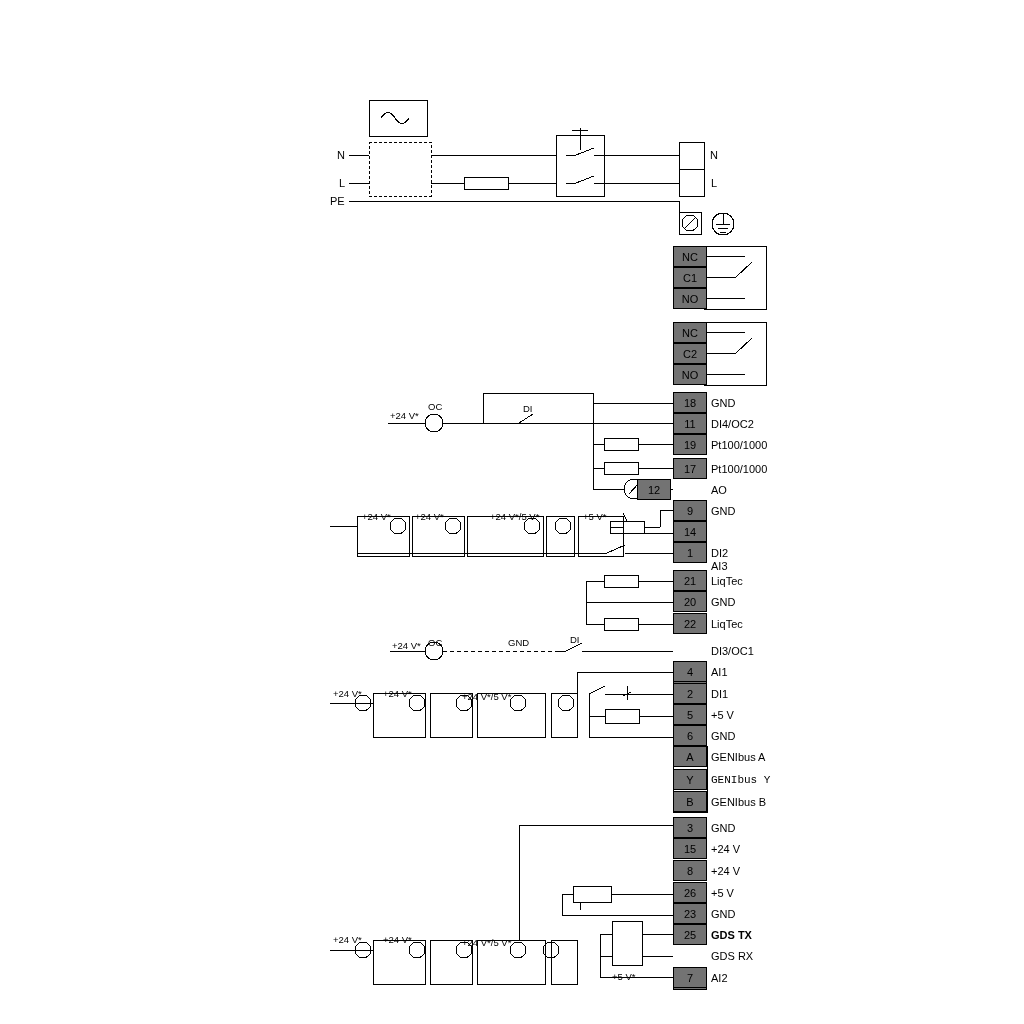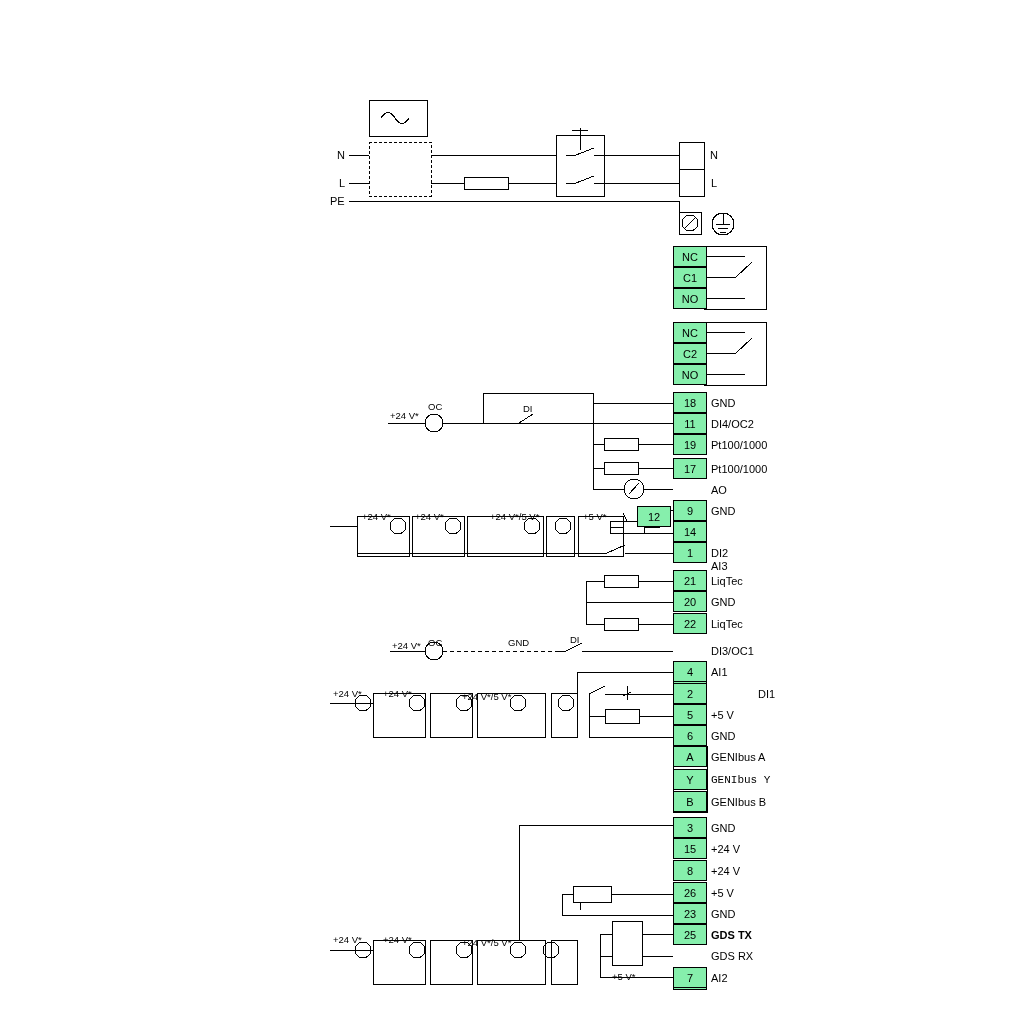--- a/index.html
+++ b/index.html
@@ -1,21 +1,21 @@
 <!DOCTYPE html>
 <html><head>
 <meta charset="utf-8">
 <style>
   html,body{margin:0;padding:0;background:#ffffff;}
   body{width:1024px;height:1024px;font-family:"Liberation Sans",sans-serif;color:#000;}
   #sheet{position:relative;width:1024px;height:1024px;overflow:hidden;}
   svg{position:absolute;left:0;top:0;}
   .lbl{position:absolute;font-size:11px;line-height:11px;color:#000;white-space:nowrap;}
   .lbl.sm{font-size:9.5px;}
-  .term{position:absolute;box-sizing:border-box;border:1px solid #000;background:#86efac;
+  .term{position:absolute;box-sizing:border-box;border:1px solid #000;background:#737373;
         width:34px;height:21px;font-size:11px;display:flex;align-items:center;justify-content:center;}
   .termlbl{position:absolute;font-size:11px;line-height:11px;white-space:nowrap;}
 </style>
 </head>
 <body>
 
 <div id="sheet">
 
 <svg width="1024" height="1024">
   <g fill="none" stroke="#000" stroke-width="1" shape-rendering="crispEdges">
@@ -215,41 +215,41 @@
 <div class="term" style="left:673px;top:364px;">NO</div>
 
 <div class="term" style="left:673px;top:392px;">18</div>
 <div class="termlbl" style="left:711px;top:398px;">GND</div>
 <div class="term" style="left:673px;top:413px;">11</div>
 <div class="termlbl" style="left:711px;top:419px;">DI4/OC2</div>
 <div class="term" style="left:673px;top:434px;">19</div>
 <div class="termlbl" style="left:711px;top:440px;">Pt100/1000</div>
 <div class="term" style="left:673px;top:458px;">17</div>
 <div class="termlbl" style="left:711px;top:464px;">Pt100/1000</div>
-<div class="term" style="left:637px;top:479px;margin-top:27px;">12</div>
+<div class="term" style="left:637px;top:479px;">12</div>
 <div class="termlbl" style="left:711px;top:485px;">AO</div>
 <div class="term" style="left:673px;top:500px;">9</div>
 <div class="termlbl" style="left:711px;top:506px;">GND</div>
 <div class="term" style="left:673px;top:521px;">14</div>
 <div class="termlbl" style="left:711px;top:527px;margin-top:34px;">AI3</div>
 <div class="term" style="left:673px;top:542px;">1</div>
 <div class="termlbl" style="left:711px;top:548px;">DI2</div>
 
 <div class="term" style="left:673px;top:570px;">21</div>
 <div class="termlbl" style="left:711px;top:576px;">LiqTec</div>
 <div class="term" style="left:673px;top:591px;">20</div>
 <div class="termlbl" style="left:711px;top:597px;">GND</div>
 <div class="term" style="left:673px;top:613px;">22</div>
 <div class="termlbl" style="left:711px;top:619px;">LiqTec</div>
 <div class="term" style="left:673px;top:640px;margin-top:36px;">10</div>
 <div class="termlbl" style="left:711px;top:646px;">DI3/OC1</div>
 <div class="term" style="left:673px;top:661px;">4</div>
 <div class="termlbl" style="left:711px;top:667px;">AI1</div>
 <div class="term" style="left:673px;top:683px;">2</div>
-<div class="termlbl" style="left:711px;top:689px;margin-left:47px;">DI1</div>
+<div class="termlbl" style="left:711px;top:689px;">DI1</div>
 <div class="term" style="left:673px;top:704px;">5</div>
 <div class="termlbl" style="left:711px;top:710px;">+5 V</div>
 <div class="term" style="left:673px;top:725px;">6</div>
 <div class="termlbl" style="left:711px;top:731px;">GND</div>
 
 <div class="term" style="left:673px;top:746px;">A</div>
 <div class="termlbl" style="left:711px;top:752px;">GENIbus A</div>
 <div class="term" style="left:673px;top:769px;">Y</div>
 <div class="termlbl" style="left:711px;top:775px;font-family:Liberation Mono, monospace;">GENIbus Y</div>
 <div class="term" style="left:673px;top:791px;">B</div>

